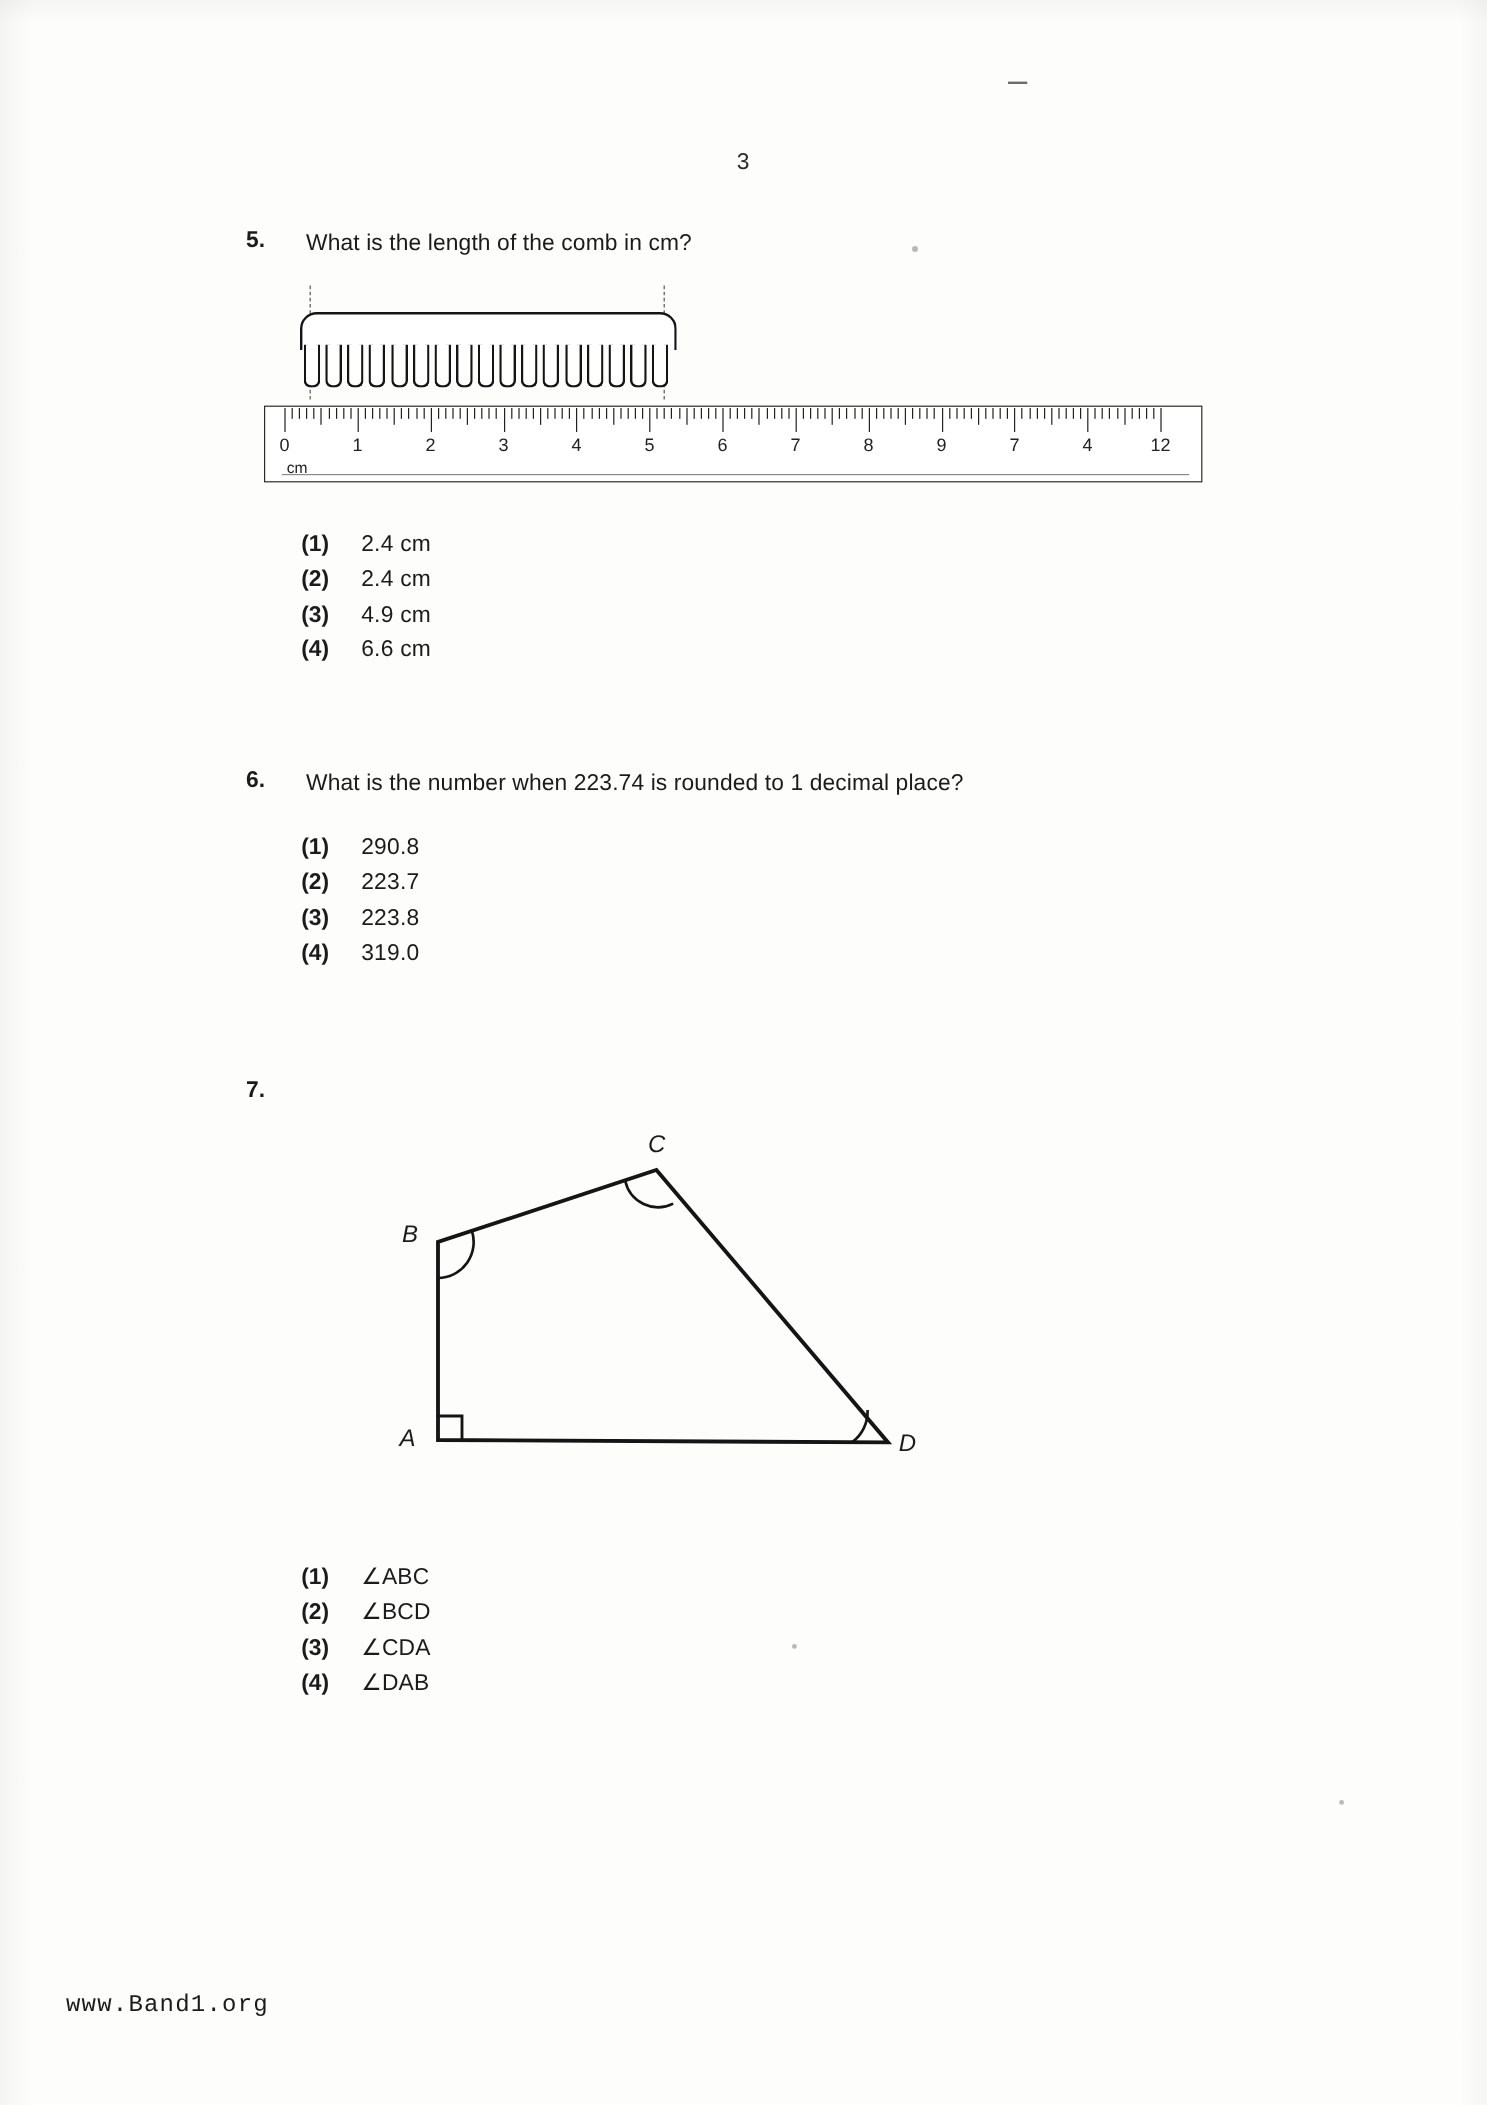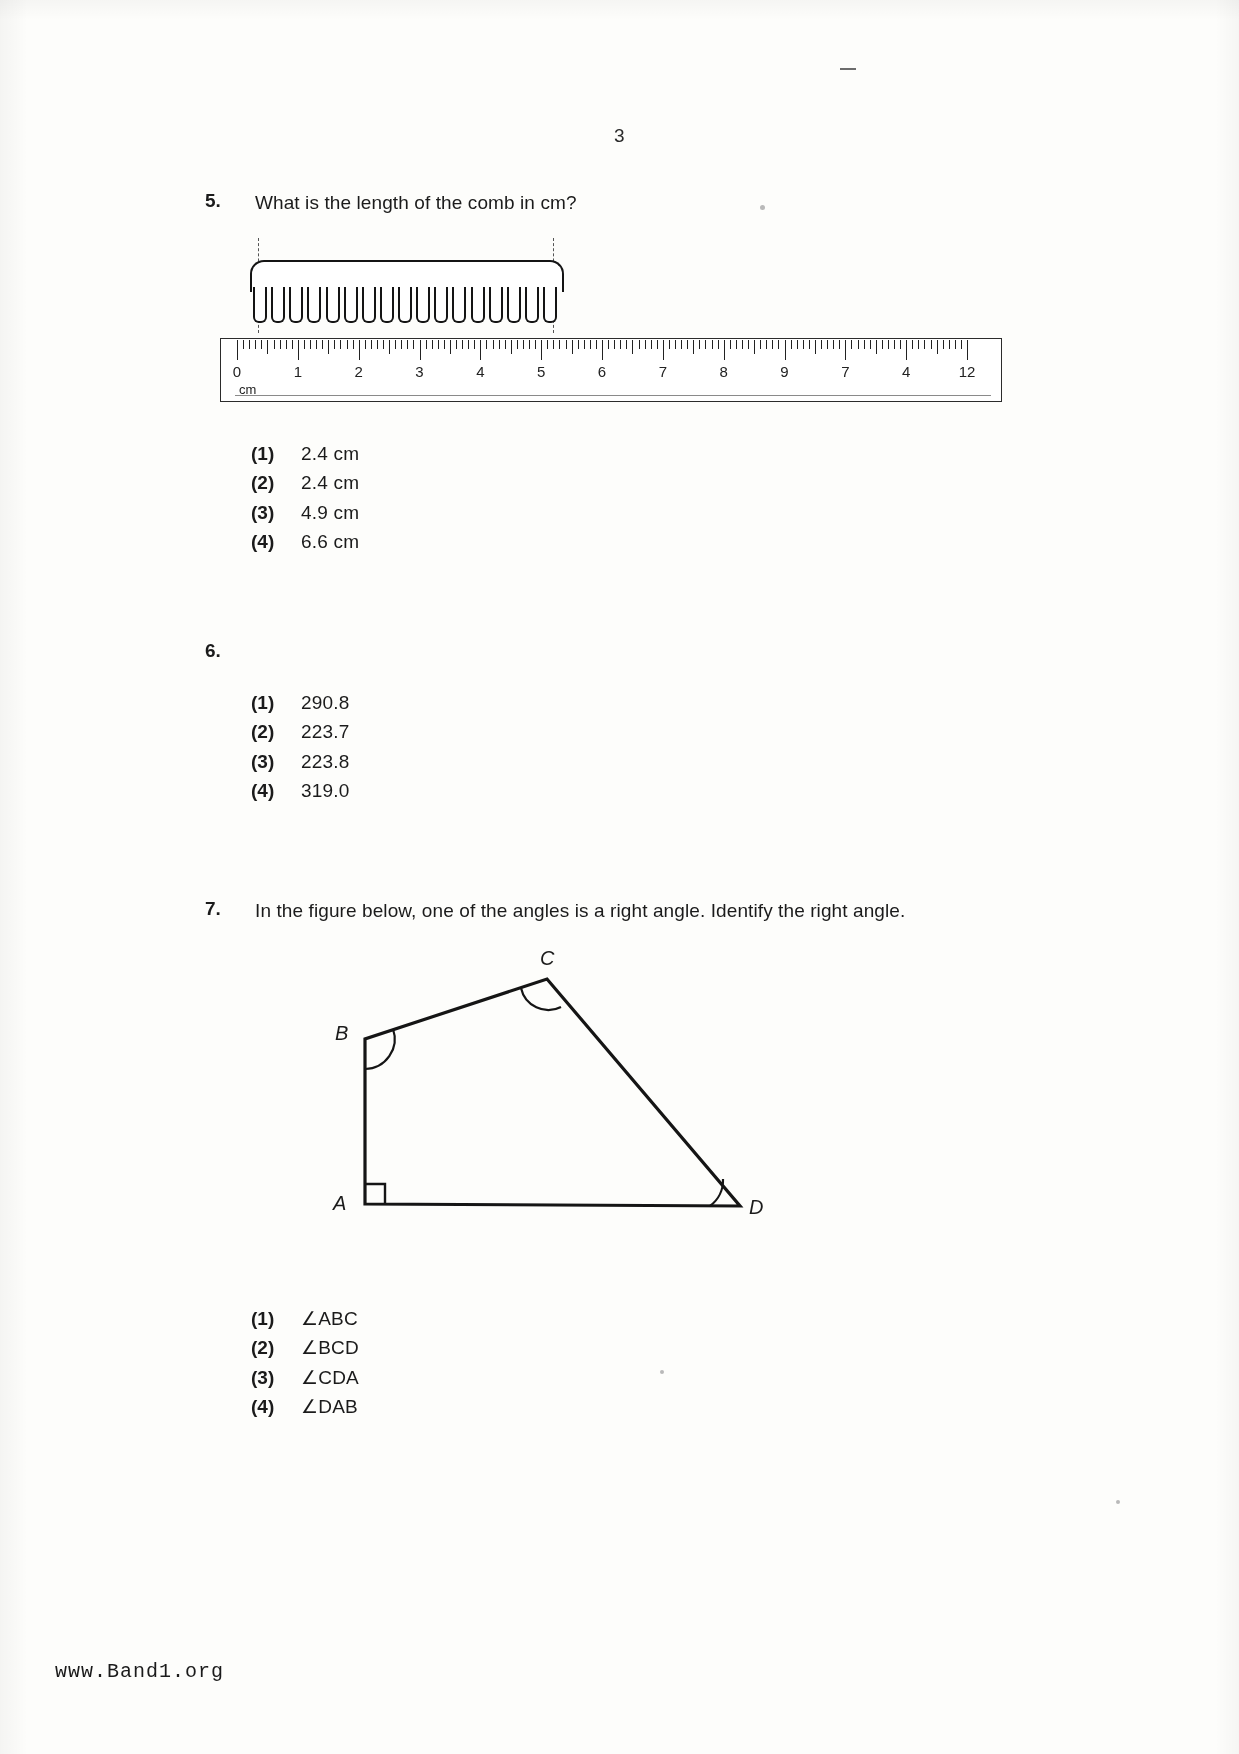--- a/index.html
+++ b/index.html
@@ -439,20 +439,21 @@
       <div class="opt">
         <span class="opt-key">(4)</span>
         <span class="opt-val">6.6 cm</span>
       </div>
     </div>
   </div>
 
   <div class="q" id="q6">
     <div class="q-head">
       <div class="q-num">6.</div>
+      <div class="q-text">What is the number when 223.74 is rounded to 1 decimal place?</div>
     </div>
     <div class="options">
       <div class="opt">
         <span class="opt-key">(1)</span>
         <span class="opt-val">290.8</span>
       </div>
       <div class="opt">
         <span class="opt-key">(2)</span>
         <span class="opt-val">223.7</span>
       </div>
@@ -463,21 +464,20 @@
       <div class="opt">
         <span class="opt-key">(4)</span>
         <span class="opt-val">319.0</span>
       </div>
     </div>
   </div>
 
   <div class="q" id="q7">
     <div class="q-head">
       <div class="q-num">7.</div>
-      <div class="q-text">In the figure below, one of the angles is a right angle. Identify the right angle.</div>
     </div>
 
     <div class="fig7">
       <svg width="640" height="300" viewBox="0 0 640 300">
 
         <polygon points="40,260 40,95 222,35 415,262" fill="none" stroke="#151515" stroke-width="3.2" stroke-linejoin="miter"></polygon>
 
         <polyline points="40,240 60,240 60,260" fill="none" stroke="#151515" stroke-width="2.4"></polyline>
 
         <path d="M 40,125 A 30,30 0 0 0 68,85" fill="none" stroke="#151515" stroke-width="2.2"></path>

